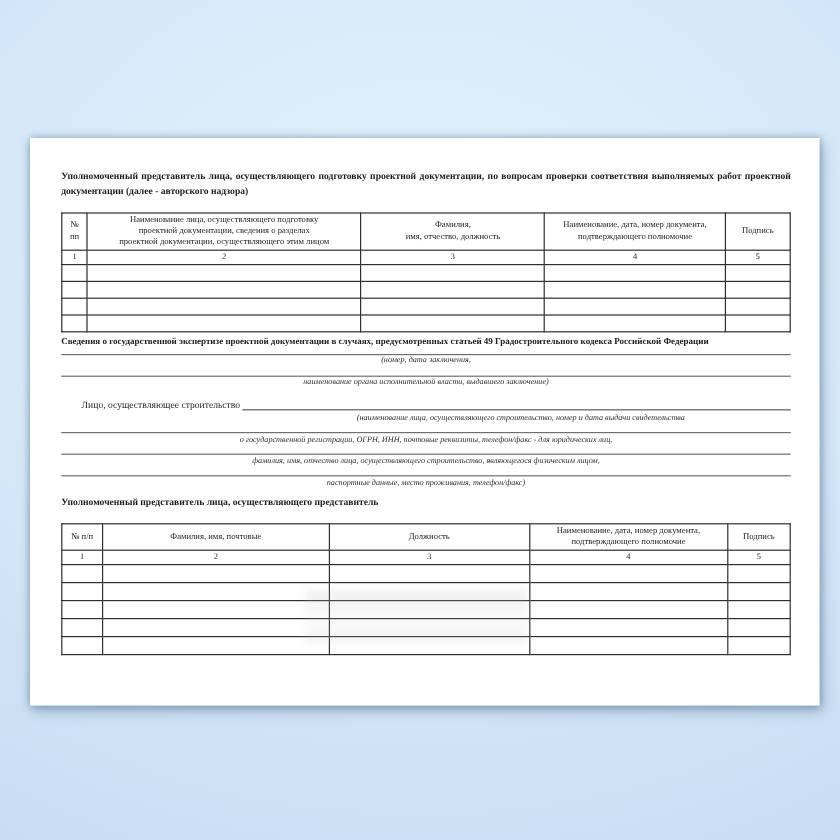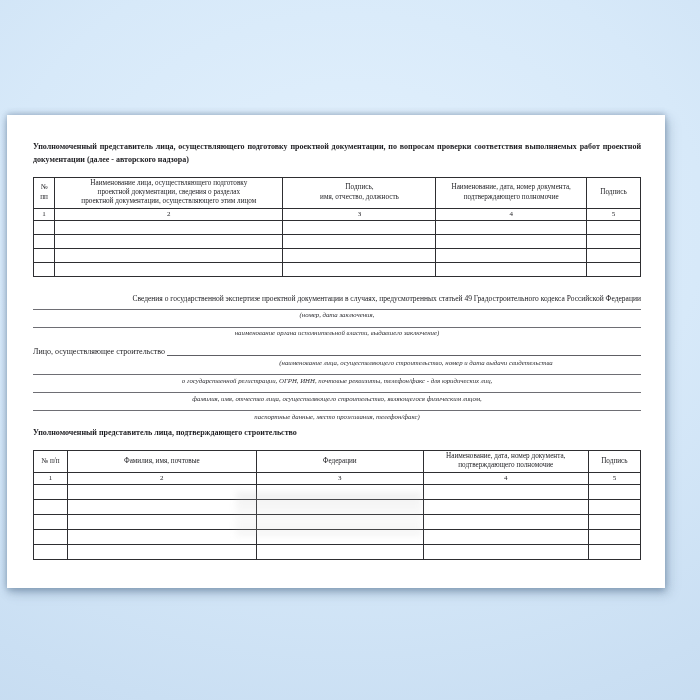--- a/index.html
+++ b/index.html
@@ -2,21 +2,21 @@
 <html><head>
 <meta charset="utf-8">
 <style>
   html,body{margin:0;padding:0;}
   body{width:700px;height:700px;overflow:hidden;}
   .stage{
     position:relative;width:700px;height:700px;
     background:radial-gradient(120% 95% at 50% 32%, #e3f1fd 0%, #d7e9f9 42%, #cadff3 75%, #c2d8ee 100%);
   }
   .paper{
-    position:absolute;left:7px;top:115px;width:658px;height:473px;
+    position:absolute;left:25px;top:115px;width:658px;height:473px;
     background:#ffffff;
     box-shadow:0 3px 7px rgba(96,124,152,.55), 0 -2px 5px rgba(120,145,170,.38), 4px 5px 11px rgba(105,132,158,.32);
   }
   .content{
     position:absolute;left:26px;top:24px;right:24px;bottom:0;
     font-family:"Liberation Serif","DejaVu Serif",serif;
     color:#202024;
   }
   p{margin:0;}
   .h-bold{font-weight:bold;font-size:8px;line-height:1.6;color:#1c1c20;}
@@ -27,29 +27,29 @@
     border:1px solid #2e2e31;font-size:7.2px;font-weight:normal;
     text-align:center;vertical-align:middle;padding:1px 2px;line-height:1.3;
     white-space:pre-line;overflow:hidden;color:#232327;
   }
   .t1 thead th{height:27px;}
   .t2 thead th{height:17px;}
   .t2{margin-top:7px;}
   tr.numbering td{height:8px;font-size:7px;}
   .t1 tr.empty td{height:11px;}
   .t2 tr.empty td{height:12px;}
-  .expertise-text{font-size:7.5px;text-align:right;margin-top:17px;line-height:1.2;}
+  .expertise-text{font-size:7.5px;text-align:left;margin-top:3px;line-height:1.2;font-weight:bold;}
   .rule{height:0;border-top:1px solid #6e6e74;margin-top:7px;}
   .rule.first{margin-top:6px;}
   .caption{
     font-style:italic;font-size:6.8px;line-height:1.25;
     text-align:center;margin-top:1.5px;color:#2b2b30;
   }
   .caption.indented{margin-left:26%;}
-  .builder-row{display:flex;align-items:flex-start;margin-top:9px;font-size:8px;line-height:1.3;}
+  .builder-row{display:flex;align-items:flex-start;margin-top:9px;font-size:8px;line-height:1.3;margin-left:17px;}
   .builder-label{white-space:nowrap;}
   .fill{flex:1;border-bottom:1px solid #5e5e64;margin:0 0 1px 2px;height:8px;}
   .watermark-smudge{
     position:absolute;left:229px;top:377px;width:186px;height:44px;
     background:linear-gradient(rgba(188,188,188,.22) 0%, rgba(210,210,210,.10) 55%, rgba(195,195,195,.18) 100%);
     filter:blur(3px);pointer-events:none;
   }
 </style>
 </head>
 <body>
@@ -68,21 +68,21 @@
             <col style="width: 24.8%;">
             <col style="width: 8.9%;">
           </colgroup>
           <thead>
             <tr>
               <th>№
 пп</th>
               <th>Наименование лица, осуществляющего подготовку
 проектной  документации,  сведения о разделах
 проектной документации,  осуществляющего этим лицом</th>
-              <th>Подпись,
+              <th>Фамилия,
 имя, отчество, должность</th>
               <th>Наименование, дата, номер документа,
 подтверждающего полномочие</th>
               <th>Подпись</th>
             </tr>
           </thead>
           <tbody>
             <tr class="numbering">
               <td>1</td>
               <td>2</td>
@@ -137,35 +137,35 @@
 
       <div class="rule"></div>
       <p class="caption">о государственной регистрации, ОГРН, ИНН, почтовые реквизиты, телефон/факс - для юридических лиц,</p>
 
       <div class="rule"></div>
       <p class="caption">фамилия, имя, отчество лица, осуществляющего строительство, являющегося физическим лицом,</p>
 
       <div class="rule"></div>
       <p class="caption">паспортные данные, место проживания, телефон/факс)</p>
 
-      <p class="h-bold title2">Уполномоченный представитель лица, подтверждающего строительство</p>
+      <p class="h-bold title2">Уполномоченный представитель лица, осуществляющего представитель</p>
 
       <table class="form-table t2">
           <colgroup>
             <col style="width: 5.6%;">
             <col style="width: 31.1%;">
             <col style="width: 27.5%;">
             <col style="width: 27.2%;">
             <col style="width: 8.6%;">
           </colgroup>
           <thead>
             <tr>
               <th>№ п/п</th>
               <th>Фамилия, имя, почтовые</th>
-              <th>Федерации</th>
+              <th>Должность</th>
               <th>Наименование, дата, номер документа,
 подтверждающего полномочие</th>
               <th>Подпись</th>
             </tr>
           </thead>
           <tbody>
             <tr class="numbering">
               <td>1</td>
               <td>2</td>
               <td>3</td>

